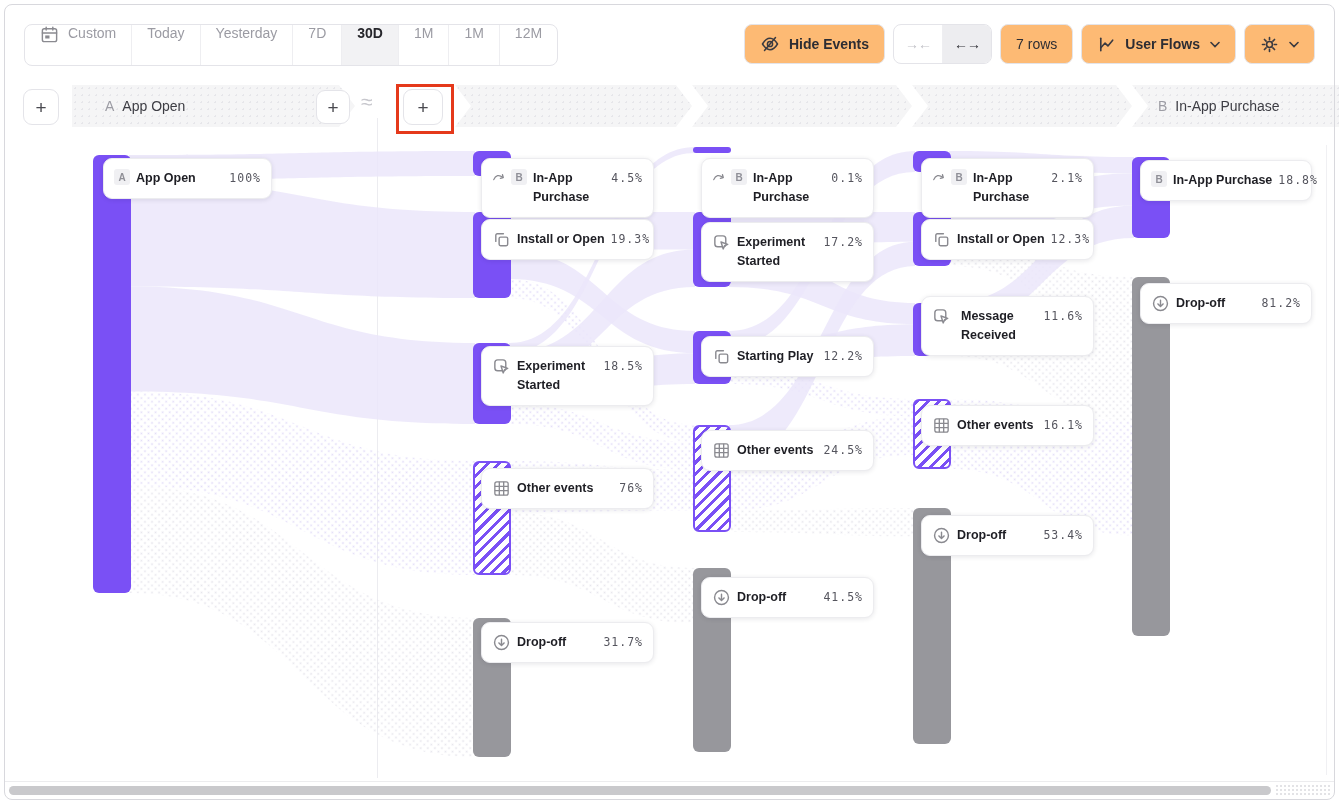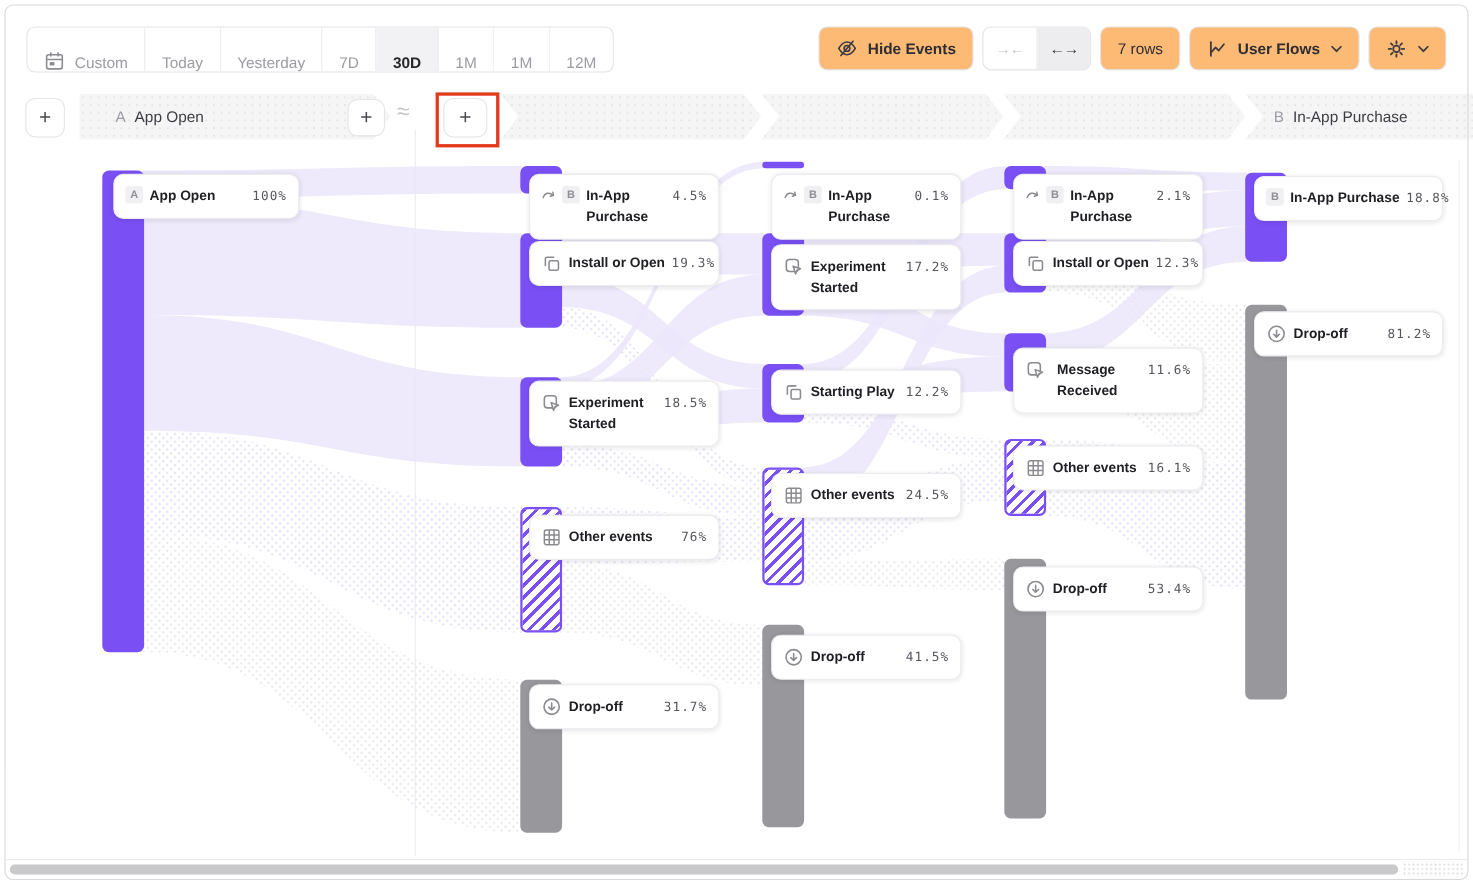--- a/index.html
+++ b/index.html
@@ -1,21 +1,21 @@
 <!DOCTYPE html>
 <html><head>
 <meta charset="utf-8">
 <style>
   html,body{margin:0;padding:0;}
   body{width:1339px;height:804px;position:relative;background:#fff;font-family:"Liberation Sans",sans-serif;overflow:hidden;}
   .frame{position:absolute;inset:4px;border:1px solid #d8d8dd;border-radius:8px;pointer-events:none;z-index:60;}
 
   
   .left-seg{position:absolute;left:24px;top:24px;height:40px;display:flex;align-items:stretch;border:1px solid #e4e4e9;border-radius:8px;background:#fff;z-index:20;overflow:hidden;}
-  .seg{display:flex;align-items:flex-end;padding:0 15px;font-size:14px;color:#9b9ba3;border-right:1px solid #eeeef1;cursor:pointer;white-space:nowrap;}
+  .seg{display:flex;align-items:flex-start;padding:0 15px;font-size:14px;color:#9b9ba3;border-right:1px solid #eeeef1;cursor:pointer;white-space:nowrap;}
   .seg:last-child{border-right:none;}
   .seg.active{background:#f2f2f4;color:#26262b;font-weight:700;}
   .seg .cal{margin-right:9px;display:flex;}
   .right-tools{position:absolute;right:24px;top:24px;display:flex;gap:8px;height:40px;z-index:20;}
   .btn{display:flex;align-items:center;gap:9px;padding:0 15px;border:1px solid #e4e4e9;border-radius:8px;background:#fdba74;font-size:14px;font-weight:600;color:#2d2d33;cursor:pointer;white-space:nowrap;}
   .seg2{display:flex;border:1px solid #e4e4e9;border-radius:8px;overflow:hidden;}
   .seg2>div{display:flex;align-items:center;padding:0 11px;font-size:14px;cursor:pointer;letter-spacing:-1px;}
   .seg2 .collapse{color:#c2c2c8;border-right:1px solid #eeeef1;}
   .seg2 .expand{background:#ededf0;color:#2d2d33;}
   .caret{display:flex;margin-left:1px;}
@@ -360,21 +360,21 @@
           <svg width="19" height="19" viewBox="0 0 20 20" fill="none" stroke="#8a8a90" stroke-width="1.5" stroke-linecap="round">
             <path d="M4 12 V5.5 A1.5 1.5 0 0 1 5.5 4 H12"></path>
             <rect x="7.5" y="7.5" width="9" height="9" rx="1.5" fill="#fff"></rect>
           </svg>
         </span>
       </span>
       <span class="nlbl">Install or Open</span>
       <span class="pct">12.3%</span>
     </div>
     <div class="bar purple" style="left: 913px; top: 303px; height: 53px;"></div>
-    <div class="card" style="left: 921px; top: 316px; width: 173px; gap: 10px;">
+    <div class="card" style="left: 921px; top: 296px; width: 173px; gap: 10px;">
       <span class="ic">
         <span style="display:flex">
           <svg width="19" height="19" viewBox="0 0 20 20" fill="none" stroke="#8a8a90" stroke-width="1.5" stroke-linejoin="round">
             <rect x="3" y="3" width="11.5" height="11.5" rx="3"></rect>
             <path d="M9.5 9.5 L16.5 12 L13.2 13.4 L11.8 16.8 Z" fill="#fff"></path>
           </svg>
         </span>
       </span>
       <span class="nlbl">Message Received</span>
       <span class="pct">11.6%</span>

